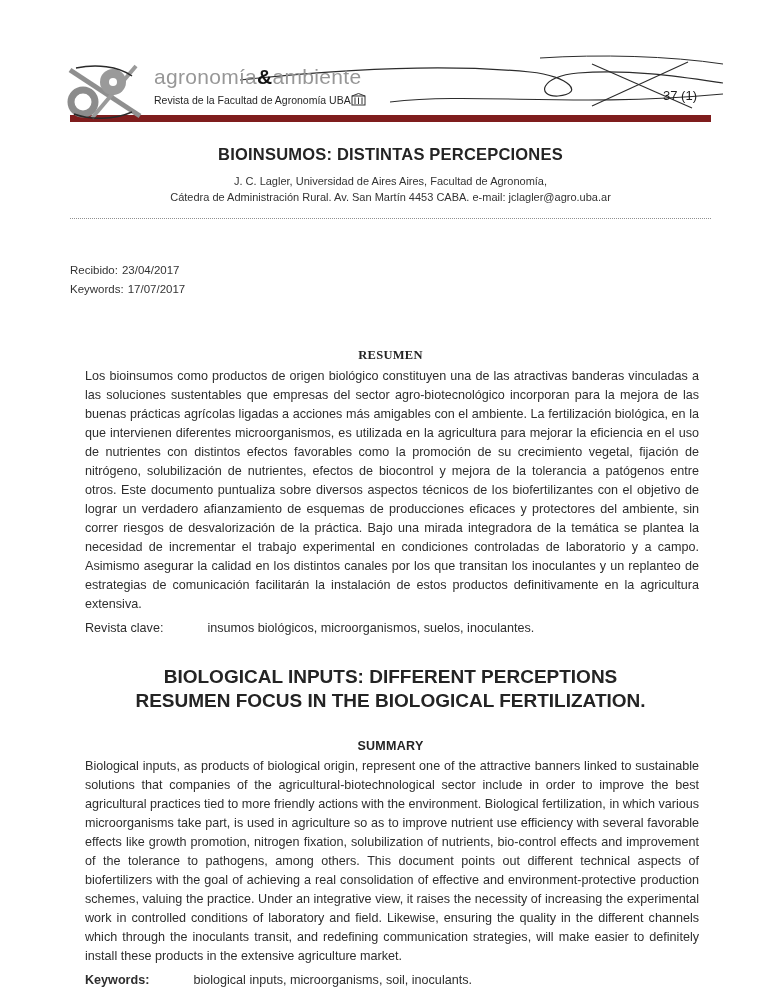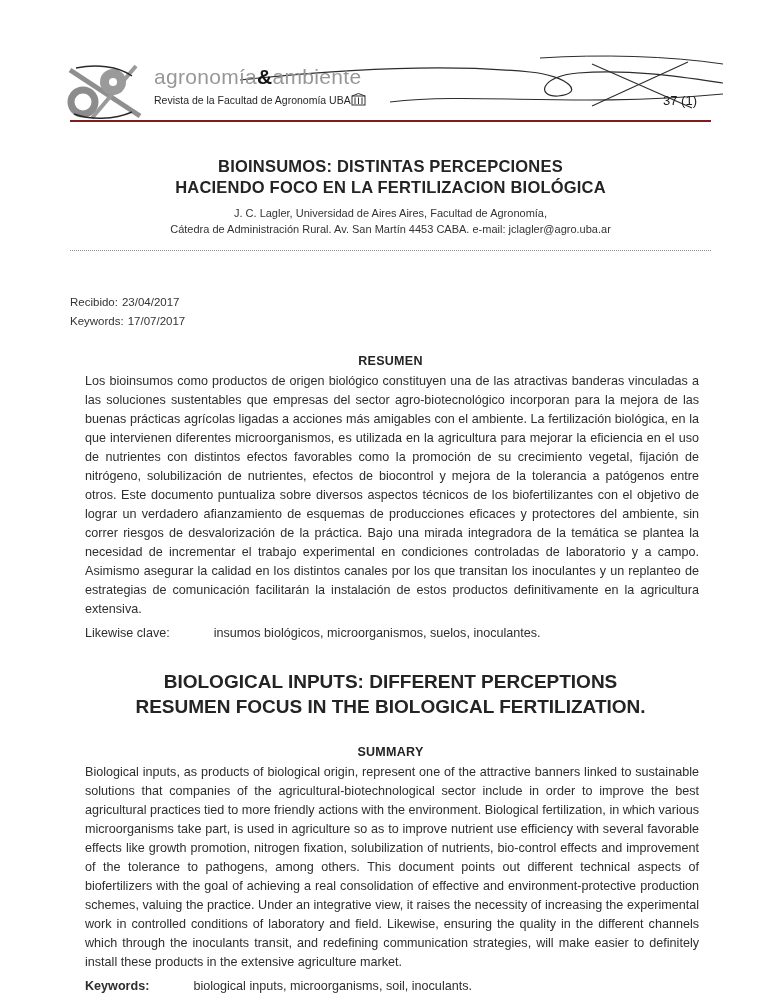--- a/index.html
+++ b/index.html
@@ -12,21 +12,21 @@
     background: #ffffff;
     font-family: "Liberation Sans", sans-serif;
     color: #2e2e2e;
     padding: 64px 70px 0 70px;
     overflow: hidden;
   }
   
   .header {
     position: relative;
     height: 58px;
-    border-bottom: 2px solid #7f1d1d;
+    border-bottom: 7px solid #7f1d1d;
   }
   .logo-svg { position: absolute; left: -4px; top: -2px; }
   .brand { position: absolute; left: 84px; top: 1px; z-index: 2; }
   .brand-name {
     font-size: 21px;
     line-height: 24px;
     color: #979797;
     letter-spacing: 0.3px;
   }
   .brand-name .amp { color: #141414; font-weight: bold; }
@@ -42,21 +42,21 @@
     position: absolute;
     right: 14px;
     bottom: 12px;
     font-size: 13px;
     color: #1d1d1d;
     z-index: 2;
     background: transparent;
   }
   
   .title {
-    margin-top: 34px;
+    margin-top: 22px;
     text-align: center;
     font-size: 16.5px;
     font-weight: bold;
     line-height: 1.25;
     color: #242424;
     letter-spacing: 0.2px;
   }
   .authors {
     margin-top: 9px;
     text-align: center;
@@ -77,21 +77,21 @@
   }
   .date-value { margin-left: 4px; }
   
   .section-heading {
     text-align: center;
     font-size: 12.5px;
     font-weight: bold;
     color: #242424;
     letter-spacing: 0.3px;
   }
-  .resumen-heading { margin-top: 23px; }
+  .resumen-heading { margin-top: 49px; font-family: Liberation Serif, serif; }
   .abstract {
     margin-top: 4px;
     padding: 0 12px 0 15px;
     font-size: 12.6px;
     line-height: 19px;
     text-align: justify;
     color: #2e2e2e;
   }
   .keywords-line {
     margin-top: 7px;
@@ -148,38 +148,37 @@
       <path d="M352 14 L 452 58" fill="none" stroke="#2c2c2c" stroke-width="1.1"></path>
       <path d="M352 56 L 448 12" fill="none" stroke="#2c2c2c" stroke-width="1.1"></path>
       <path d="M300 8 C 360 4, 430 6, 483 14" fill="none" stroke="#2c2c2c" stroke-width="1"></path>
     </svg>
 
     <div class="issue">37 (1)</div>
   </div>
 
   <div class="title">
     <div>BIOINSUMOS: DISTINTAS PERCEPCIONES</div>
-    <div>HACIENDO FOCO EN LA FERTILIZACION BIOLÓGICA</div>
   </div>
 
   <div class="authors">
     <div>J. C. Lagler, Universidad de Aires Aires, Facultad de Agronomía,</div>
     <div>Cátedra de Administración Rural. Av. San Martín 4453 CABA. e-mail: jclagler@agro.uba.ar</div>
   </div>
 
   <div class="dotted-rule"></div>
 
   <div class="dates">
     <div><span>Recibido:</span><span class="date-value">23/04/2017</span></div>
     <div><span>Keywords:</span><span class="date-value">17/07/2017</span></div>
   </div>
 
   <div class="section-heading resumen-heading">RESUMEN</div>
   <p class="abstract">Los bioinsumos como productos de origen biológico constituyen una de las atractivas banderas vinculadas a las soluciones sustentables que empresas del sector agro-biotecnológico incorporan para la mejora de las buenas prácticas agrícolas ligadas a acciones más amigables con el ambiente. La fertilización biológica, en la que intervienen diferentes microorganismos, es utilizada en la agricultura para mejorar la eficiencia en el uso de nutrientes con distintos efectos favorables como la promoción de su crecimiento vegetal, fijación de nitrógeno, solubilización de nutrientes, efectos de biocontrol y mejora de la tolerancia a patógenos entre otros. Este documento puntualiza sobre diversos aspectos técnicos de los biofertilizantes con el objetivo de lograr un verdadero afianzamiento de esquemas de producciones eficaces y protectores del ambiente, sin correr riesgos de desvalorización de la práctica. Bajo una mirada integradora de la temática se plantea la necesidad de incrementar el trabajo experimental en condiciones controladas de laboratorio y a campo. Asimismo asegurar la calidad en los distintos canales por los que transitan los inoculantes y un replanteo de estrategias de comunicación facilitarán la instalación de estos productos definitivamente en la agricultura extensiva.</p>
-  <div class="keywords-line"><span>Likewise clave:</span><span class="kw-value">insumos biológicos, microorganismos, suelos, inoculantes.</span></div>
+  <div class="keywords-line"><span>Revista clave:</span><span class="kw-value">insumos biológicos, microorganismos, suelos, inoculantes.</span></div>
 
   <div class="en-title">
     <div>BIOLOGICAL INPUTS: DIFFERENT PERCEPTIONS</div>
     <div>RESUMEN FOCUS IN THE BIOLOGICAL FERTILIZATION.</div>
   </div>
 
   <div class="section-heading summary-heading">SUMMARY</div>
   <p class="abstract">Biological inputs, as products of biological origin, represent one of the attractive banners linked to sustainable solutions that companies of the agricultural-biotechnological sector include in order to improve the best agricultural practices tied to more friendly actions with the environment. Biological fertilization, in which various microorganisms take part, is used in agriculture so as to improve nutrient use efficiency with several favorable effects like growth promotion, nitrogen fixation, solubilization of nutrients, bio-control effects and improvement of the tolerance to pathogens, among others. This document points out different technical aspects of biofertilizers with the goal of achieving a real consolidation of effective and environment-protective production schemes, valuing the practice. Under an integrative view, it raises the necessity of increasing the experimental work in controlled conditions of laboratory and field. Likewise, ensuring the quality in the different channels which through the inoculants transit, and redefining communication strategies, will make easier to definitely install these products in the extensive agriculture market.</p>
   <div class="keywords-line"><span class="kw-bold">Keywords:</span><span class="kw-value">biological inputs, microorganisms, soil, inoculants.</span></div>
 

